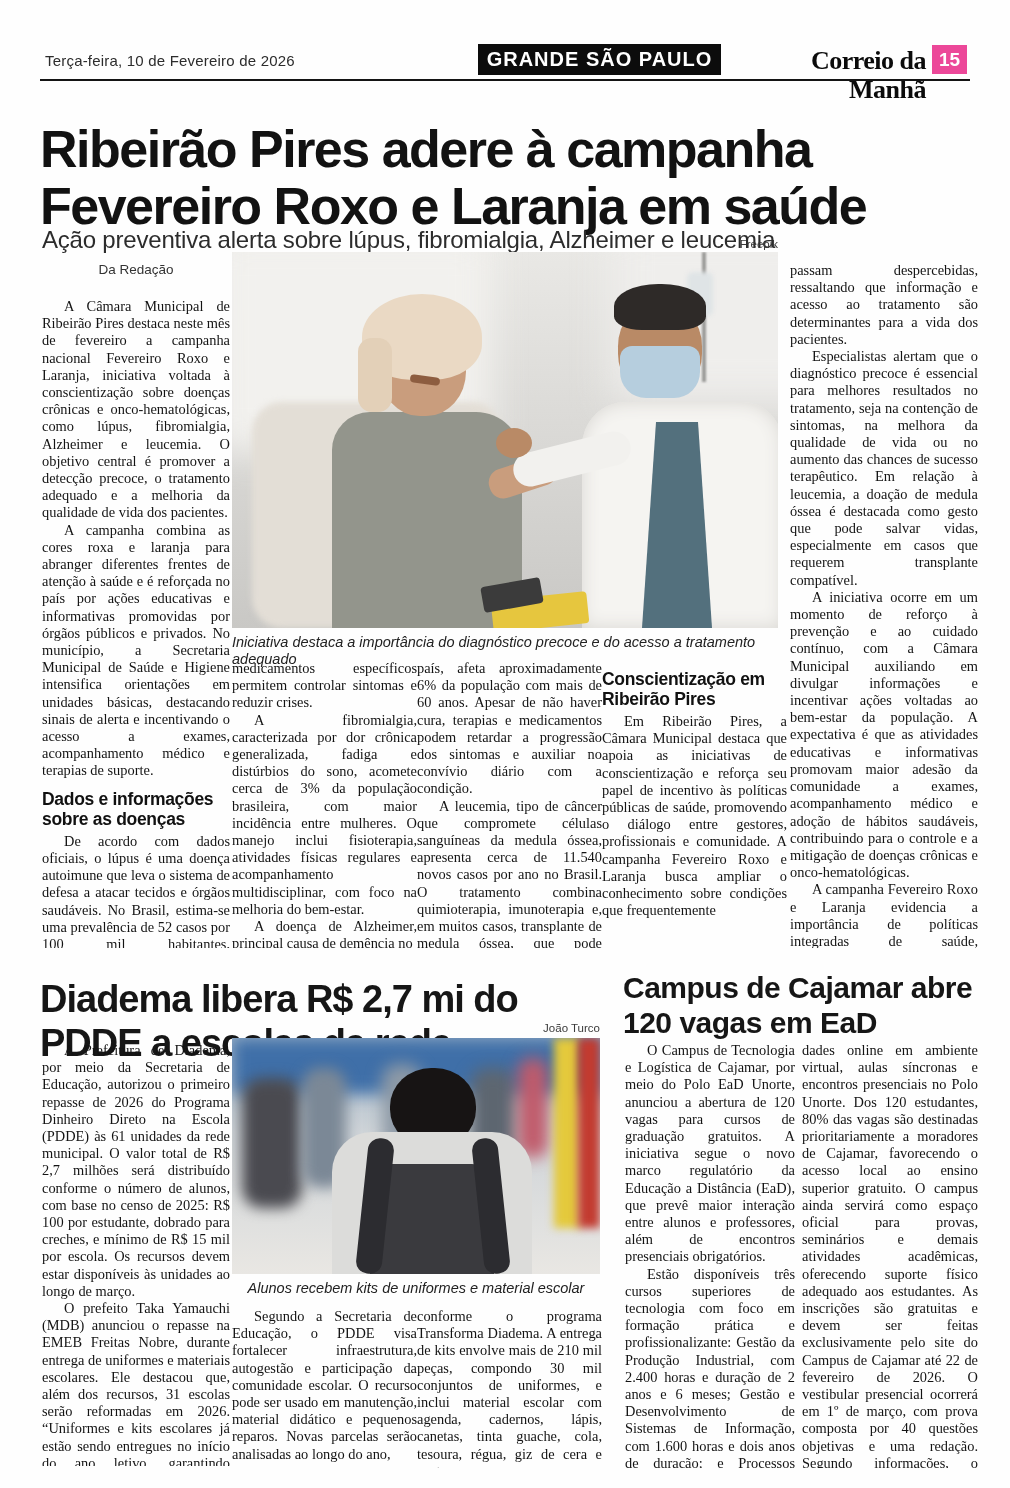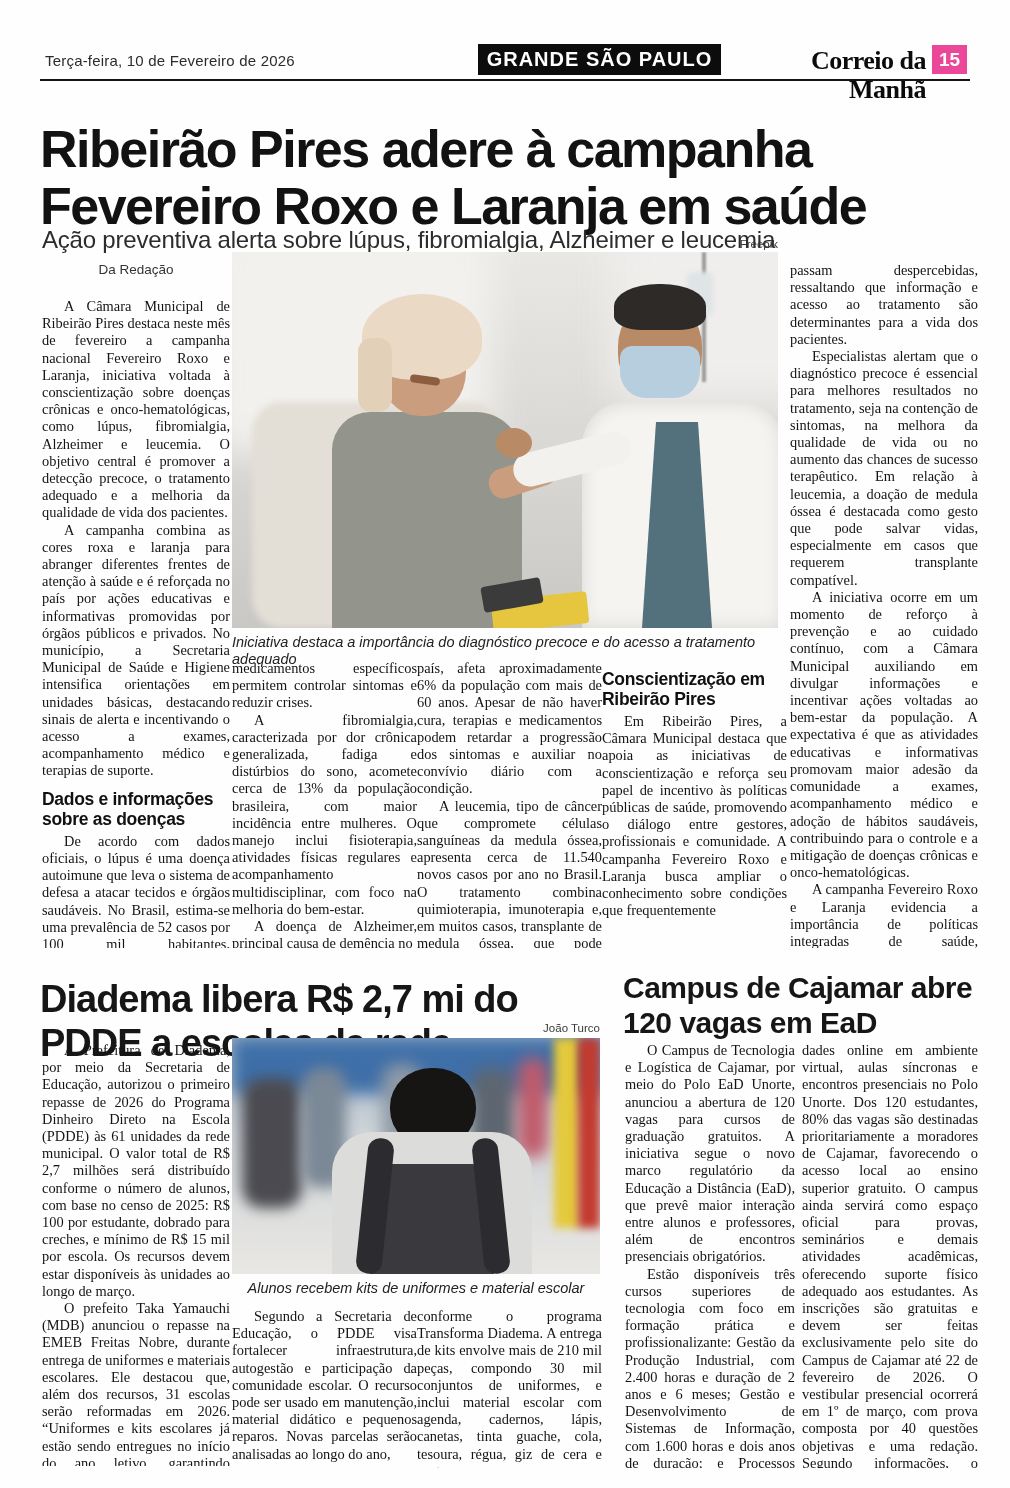--- a/index.html
+++ b/index.html
@@ -88,21 +88,21 @@
   <div class="col" style="left:42px;top:258px;width:188px;height:690px;">
     <div class="byline">Da Redação</div>
     <p>A Câmara Municipal de Ribeirão Pires destaca neste mês de fevereiro a campanha nacional Fevereiro Roxo e Laranja, iniciativa voltada à conscientização sobre doenças crônicas e onco-hematológicas, como lúpus, fibromialgia, Alzheimer e leucemia. O objetivo central é promover a detecção precoce, o tratamento adequado e a melhoria da qualidade de vida dos pacientes.</p>
     <p>A campanha combina as cores roxa e laranja para abranger diferentes frentes de atenção à saúde e é reforçada no país por ações educativas e informativas promovidas por órgãos públicos e privados. No município, a Secretaria Municipal de Saúde e Higiene intensifica orientações em unidades básicas, destacando sinais de alerta e incentivando o acesso a exames, acompanhamento médico e terapias de suporte.</p>
     <h3 class="subhead">Dados e informações sobre as doenças</h3>
     <p>De acordo com dados oficiais, o lúpus é uma doença autoimune que leva o sistema de defesa a atacar tecidos e órgãos saudáveis. No Brasil, estima-se uma prevalência de 52 casos por 100 mil habitantes, concentrados nas regiões Sudeste e Sul. Embora não tenha cura,</p>
   </div>
 
   <div class="col" style="left:232px;top:660px;width:185px;height:288px;">
     <p class="cont">medicamentos específicos permitem controlar sintomas e reduzir crises.</p>
-    <p>A fibromialgia, caracterizada por dor crônica generalizada, fadiga e distúrbios do sono, acomete cerca de 13% da população brasileira, com maior incidência entre mulheres. O manejo inclui fisioterapia, atividades físicas regulares e acompanhamento multidisciplinar, com foco na melhoria do bem-estar.</p>
+    <p>A fibromialgia, caracterizada por dor crônica generalizada, fadiga e distúrbios do sono, acomete cerca de 3% da população brasileira, com maior incidência entre mulheres. O manejo inclui fisioterapia, atividades físicas regulares e acompanhamento multidisciplinar, com foco na melhoria do bem-estar.</p>
     <p>A doença de Alzheimer, principal causa de demência no</p>
   </div>
 
   <div class="col" style="left:417px;top:660px;width:185px;height:288px;">
     <p class="cont">país, afeta aproximadamente 6% da população com mais de 60 anos. Apesar de não haver cura, terapias e medicamentos podem retardar a progressão dos sintomas e auxiliar no convívio diário com a condição.</p>
     <p>A leucemia, tipo de câncer que compromete células sanguíneas da medula óssea, apresenta cerca de 11.540 novos casos por ano no Brasil. O tratamento combina quimioterapia, imunoterapia e, em muitos casos, transplante de medula óssea, que pode proporcionar</p>
   </div>
 
   <div class="col" style="left:602px;top:660px;width:185px;height:288px;">
     <h3 class="subhead">Conscientização em Ribeirão Pires</h3>

